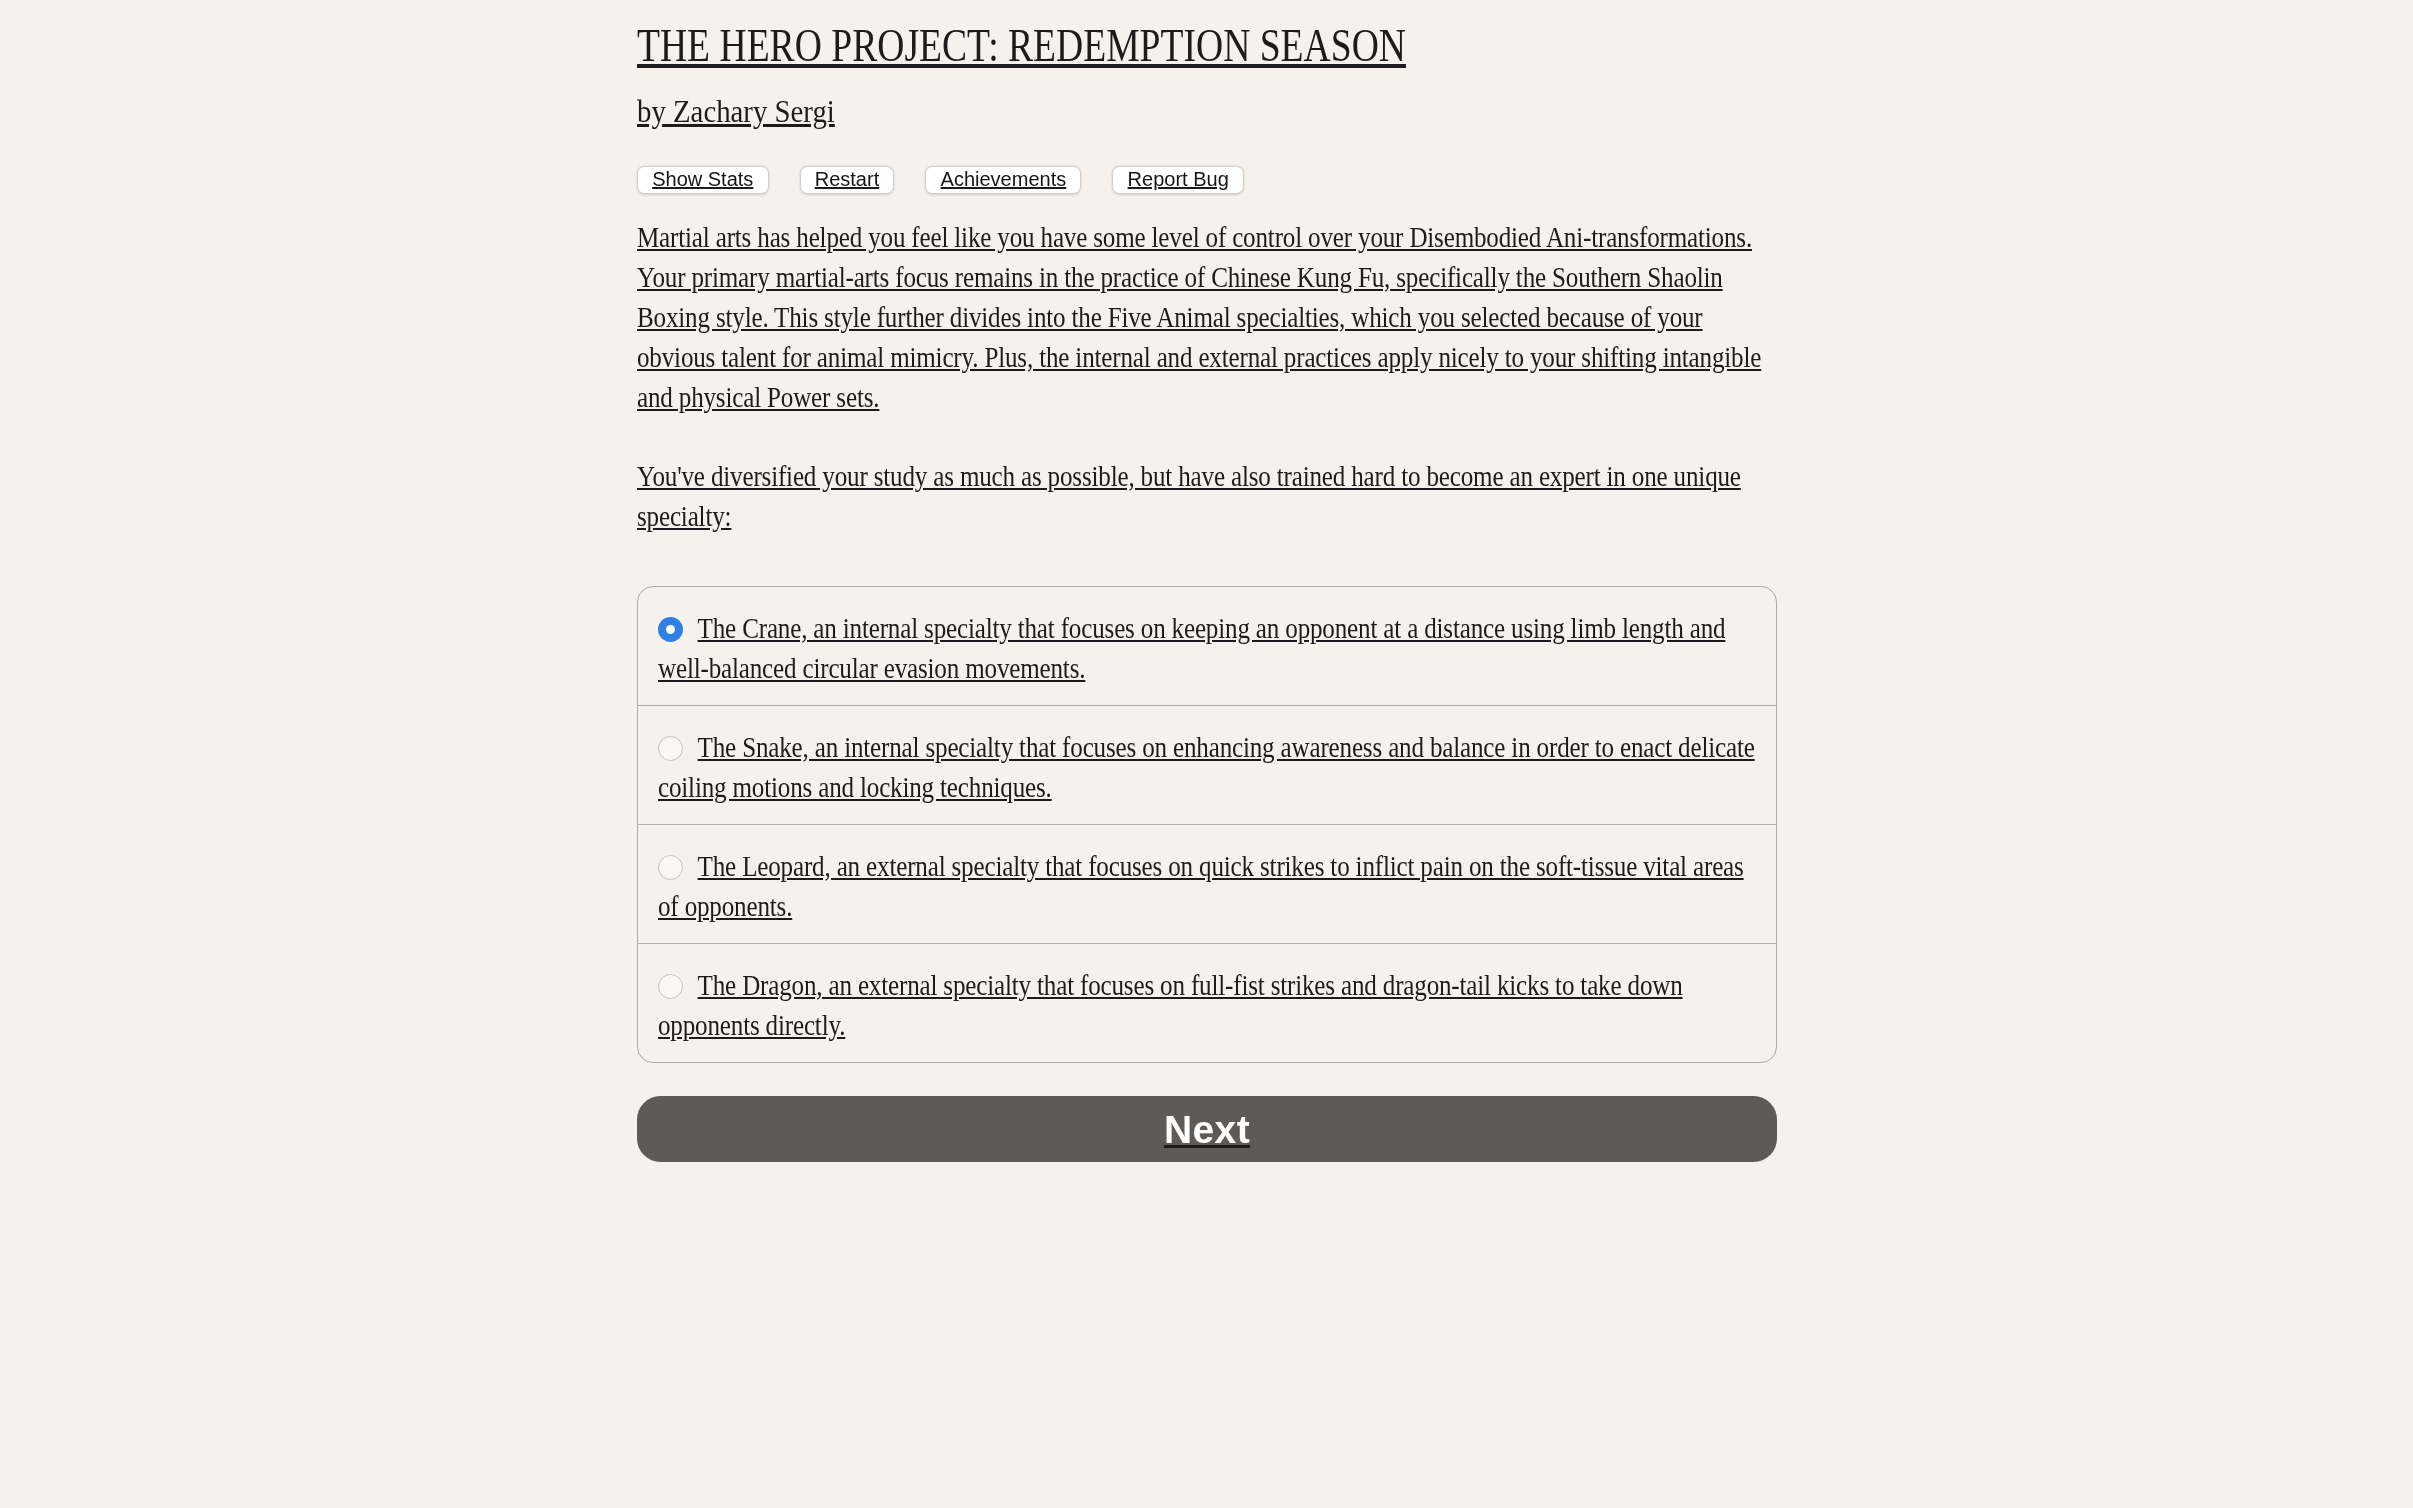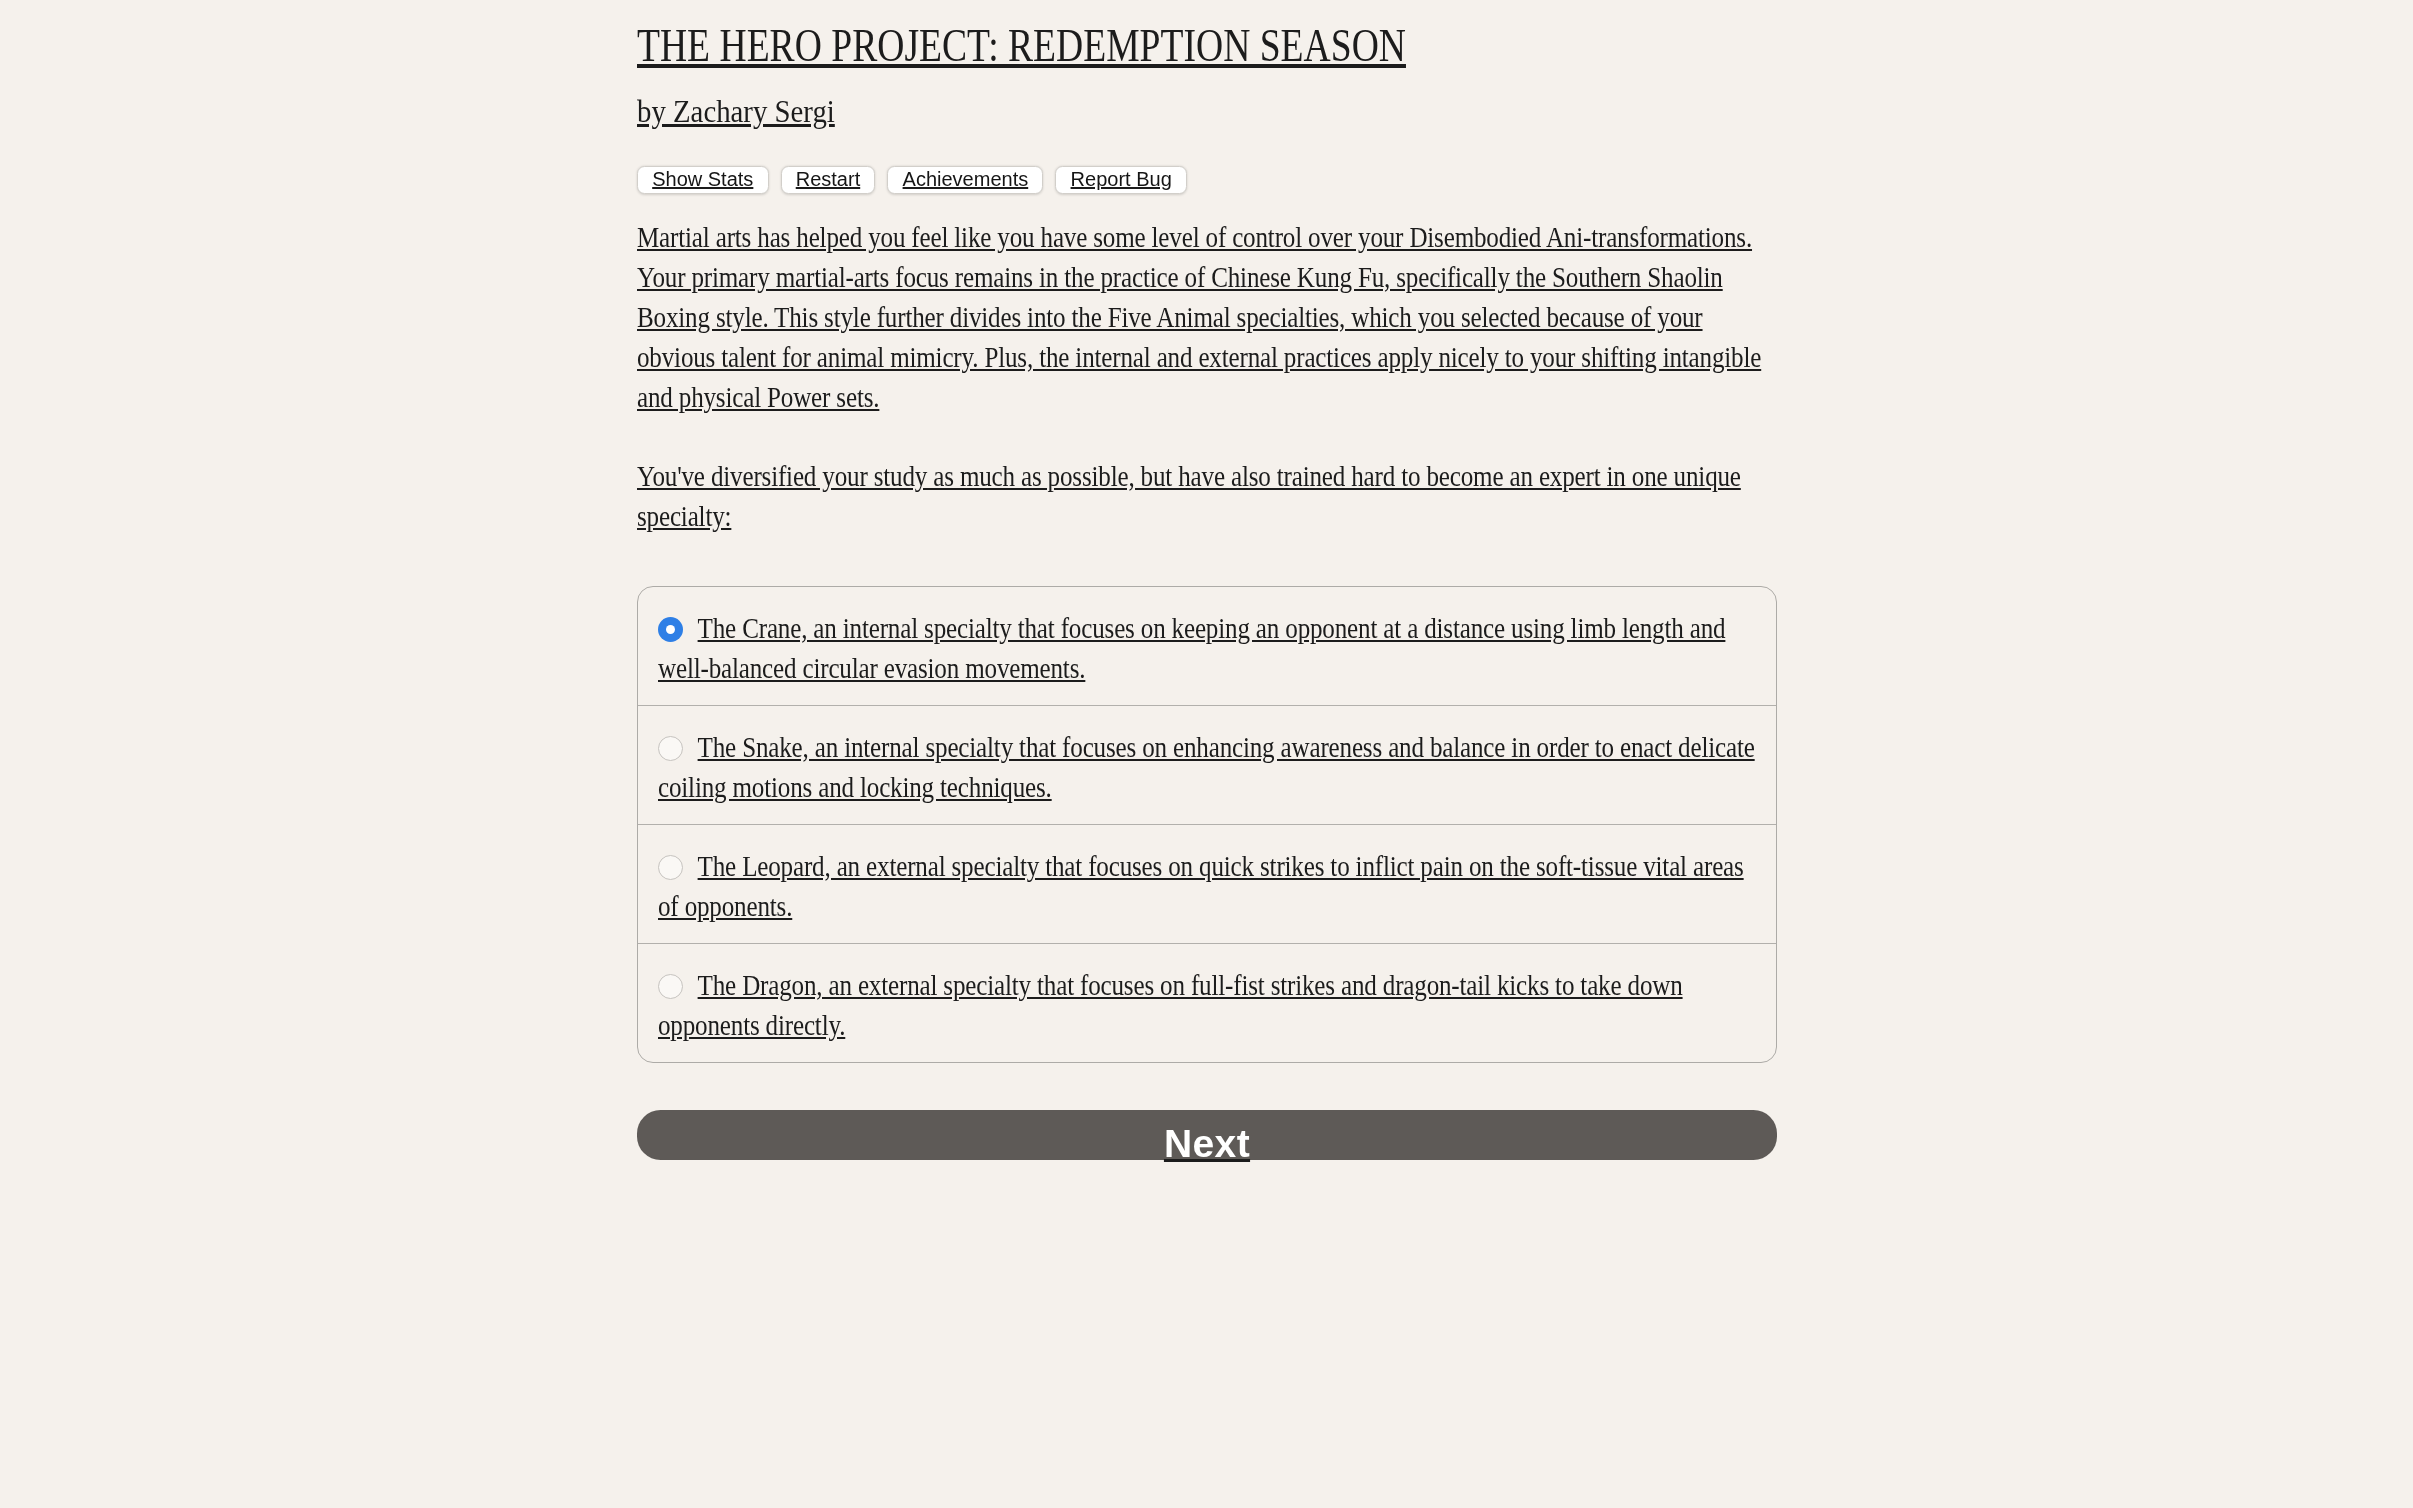--- a/index.html
+++ b/index.html
@@ -16,21 +16,21 @@
   .page-title{
     margin:17.6px 0 0 0;font-size:47px;line-height:54px;font-weight:normal;
     white-space:nowrap;letter-spacing:0;
     transform:scaleX(0.80);transform-origin:0 0;
   }
   .byline{
     margin-top:20px;font-size:32px;line-height:39px;
     transform:scaleX(0.90);transform-origin:0 0;white-space:nowrap;
   }
 
-  .toolbar{margin-top:35px;display:flex;gap:12px;}
+  .toolbar{margin-top:35px;display:flex;gap:31px;}
   .tool-btn{
     height:28.5px;display:inline-flex;align-items:center;
     padding:0 14.2px;background:#FFFFFF;border:0.8px solid #D2CFCA;border-radius:7.5px;
     box-shadow:0 0.8px 2.5px rgba(0,0,0,0.15);
     font-family:"Liberation Sans",sans-serif;font-size:20px;color:#151515;
     cursor:default;white-space:nowrap;
   }
 
   .para{
     width:1295px;transform:scaleX(0.88);transform-origin:0 0;
@@ -54,21 +54,21 @@
     width:25px;height:25px;border-radius:50%;
     border:1.7px solid #C6C3BF;background:#FAF8F5;
   }
   .radio.selected{border:none;background:var(--accent);}
   .radio.selected::after{
     content:"";position:absolute;left:50%;top:50%;width:9.2px;height:9.2px;
     margin:-4.6px 0 0 -4.6px;border-radius:50%;background:#FFFFFF;
   }
 
   .next-btn{
-    margin-top:47px;width:1140px;height:50px;border:none;border-radius:23.5px;
+    margin-top:33px;width:1140px;height:66px;border:none;border-radius:23.5px;
     background:var(--next-bg);color:#FFFFFF;
     font-family:"Liberation Sans",sans-serif;font-weight:bold;font-size:39px;
     line-height:66px;text-align:center;letter-spacing:0.4px;display:block;cursor:default;
   }
 </style>
 </head>
 <body style="background: rgb(245, 241, 236); color: rgb(28, 28, 28);">
 
 <div class="content">
 

